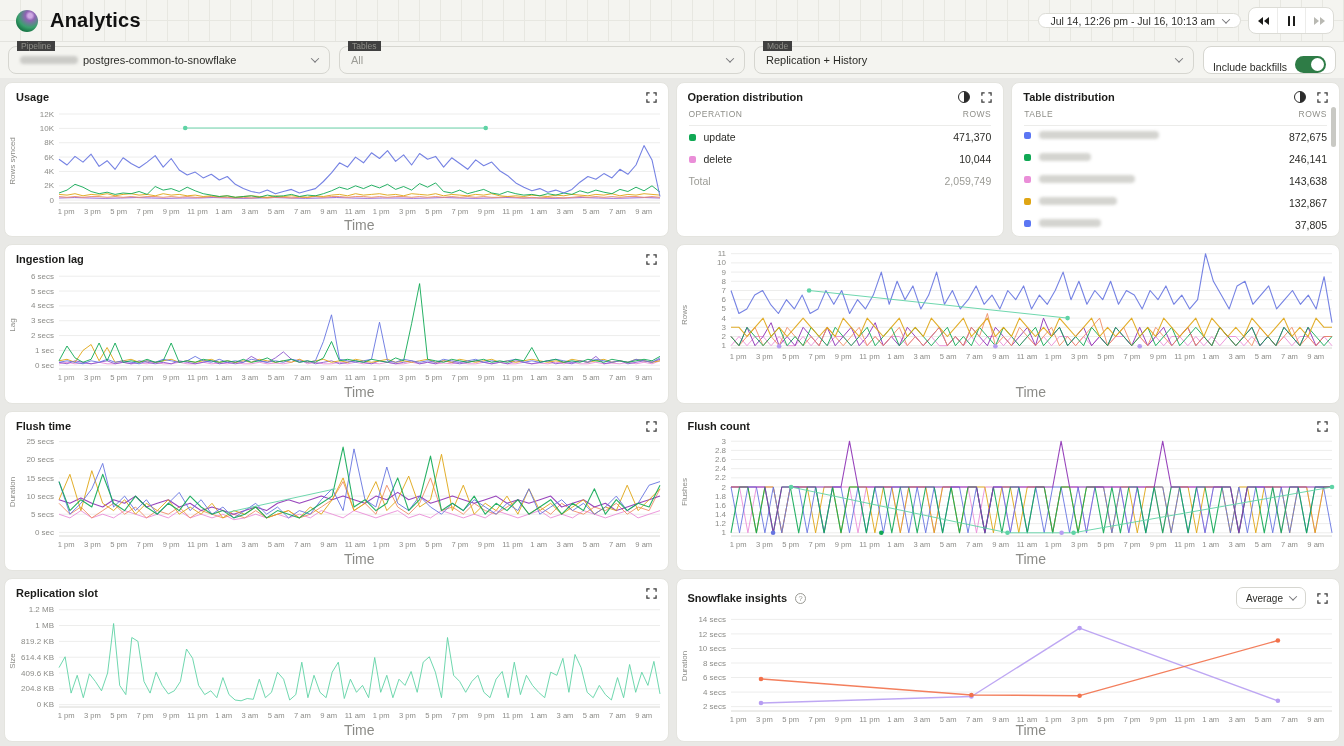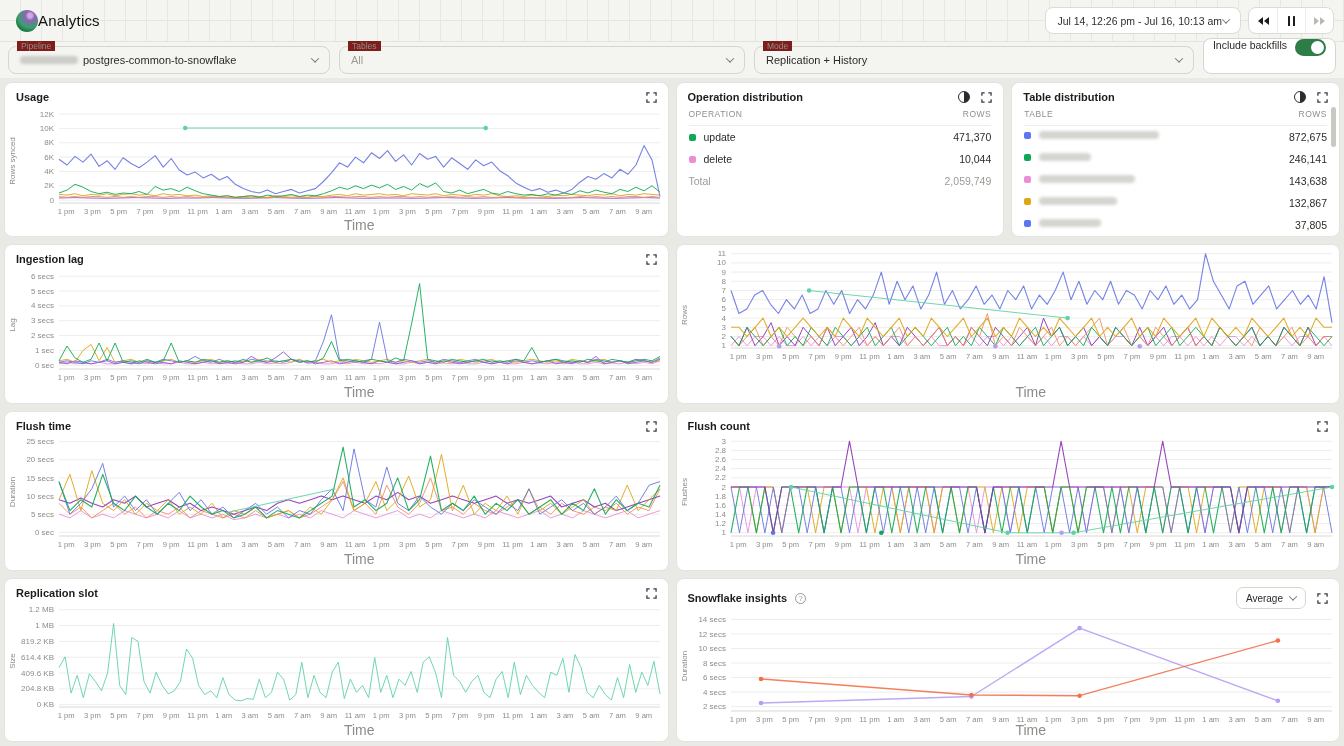--- a/index.html
+++ b/index.html
@@ -3,44 +3,44 @@
 <meta charset="utf-8">
 <style>
   *{box-sizing:border-box;margin:0;padding:0}
   html,body{width:1344px;height:746px;overflow:hidden;background:#e9e9e6;font-family:"Liberation Sans",sans-serif}
   
   .header{height:42px;background:#f4f4f0;border-bottom:1px solid #e3e3de;display:flex;align-items:center;padding:0 10px;
     background-image:linear-gradient(#e7e7e1 1px,transparent 1px),linear-gradient(90deg,#e7e7e1 1px,transparent 1px);
     background-size:21px 21px;background-position:-1px -1px}
   .logo{width:22px;height:22px;border-radius:50%;margin-left:6px;
     background:radial-gradient(circle at 64% 26%,#cfa9e4 0 10%,#8f63b4 22%,#3aa06d 55%,#0f6b3c 82%,#094d2a 100%)}
-  .app-title{font-size:15px;font-weight:normal;color:#111;margin-left:0;letter-spacing:.2px}
+  .app-title{font-size:20px;font-weight:bold;color:#111;margin-left:12px;letter-spacing:.2px}
   .hdr-right{margin-left:auto;display:flex;align-items:center;gap:7px}
-  .daterange{background:#fff;border:1px solid #dcdcd6;border-radius:8px;height:27px;padding:0 11px;font-size:10.5px;color:#2e2e2a;display:flex;align-items:center;gap:1px;cursor:pointer}
+  .daterange{background:#fff;border:1px solid #dcdcd6;border-radius:8px;height:15px;padding:0 11px;font-size:10.5px;color:#2e2e2a;display:flex;align-items:center;gap:8px;cursor:pointer}
   .chev{width:6px;height:6px;border-right:1.3px solid #77777a;border-bottom:1.3px solid #77777a;transform:rotate(45deg) translate(-1px,-1px)}
   .playgroup{display:flex;background:#fff;border:1px solid #dcdcd6;border-radius:8px;overflow:hidden;height:27px}
   .playbtn{width:28px;display:flex;align-items:center;justify-content:center;border-left:1px solid #ececе8;cursor:pointer}
   .playbtn:first-child{border-left:none}
   .playbtn{border-left:1px solid #ececе8}
   .tri{width:0;height:0;border-top:4px solid transparent;border-bottom:4px solid transparent}
   .tri.l{border-right:5.5px solid #1c1c1a;margin:0 .5px}
   .tri.r{border-left:5.5px solid #b9b9b3;margin:0 .5px}
   .pbar{width:2.6px;height:10px;background:#1c1c1a;margin:0 1.3px;border-radius:.5px}
   
   .filterbar{height:36px;background:#f4f4f0;display:flex;align-items:flex-end;gap:9px;padding:0 8px 4px}
   .field{position:relative;height:28px;border:1px solid #d6d6d0;border-radius:8px;display:flex;align-items:center;padding:0 11px;cursor:pointer}
-  .field-label{position:absolute;top:-6px;left:8px;font-size:8.5px;color:#8f8f89;background:#7f1d1d;padding:0 4px}
+  .field-label{position:absolute;top:-6px;left:8px;font-size:8.5px;color:#8f8f89;background:#404040;padding:0 4px}
   .field-value{font-size:11px;color:#2b2b27;display:flex;align-items:center;gap:5px;white-space:nowrap}
   .field-value.dim{color:#9d9d97}
   .field .chev{margin-left:auto}
   .blurchip{display:inline-block;height:8px;border-radius:4px;background:#cbcbc7;filter:blur(1.6px)}
   .f-pipeline{width:322px}
   .f-tables{width:406px}
   .f-mode{flex:1}
-  .backfills{height:36px;background:#fff;border:1px solid #d6d6d0;border-radius:8px;display:flex;align-items:flex-start;gap:8px;padding:0 9px;font-size:10.5px;color:#2b2b27;cursor:pointer}
+  .backfills{height:28px;background:#fff;border:1px solid #d6d6d0;border-radius:8px;display:flex;align-items:flex-end;gap:8px;padding:0 9px;font-size:10.5px;color:#2b2b27;cursor:pointer}
   .toggle{width:31px;height:17px;border-radius:10px;background:#c7c7c1;position:relative;flex:none}
   .toggle.on{background:#2e7c46}
   .toggle::after{content:"";position:absolute;top:2px;right:2px;width:13px;height:13px;border-radius:50%;background:#fff}
   
   .grid{display:grid;grid-template-columns:repeat(4,1fr);grid-template-rows:155px 160px 160px 164px;gap:7px;margin:4px}
   .card{background:#fff;border:1px solid #e4e4df;border-radius:8px;overflow:hidden;display:flex;flex-direction:column;position:relative}
   .span2{grid-column:span 2}
   .chead{display:flex;align-items:center;padding:8px 11px 1px;gap:8px;flex:none}
   .ctitle{font-size:11px;font-weight:bold;color:#1c1c1a}
   .actions{margin-left:auto;display:flex;align-items:center;gap:11px}

